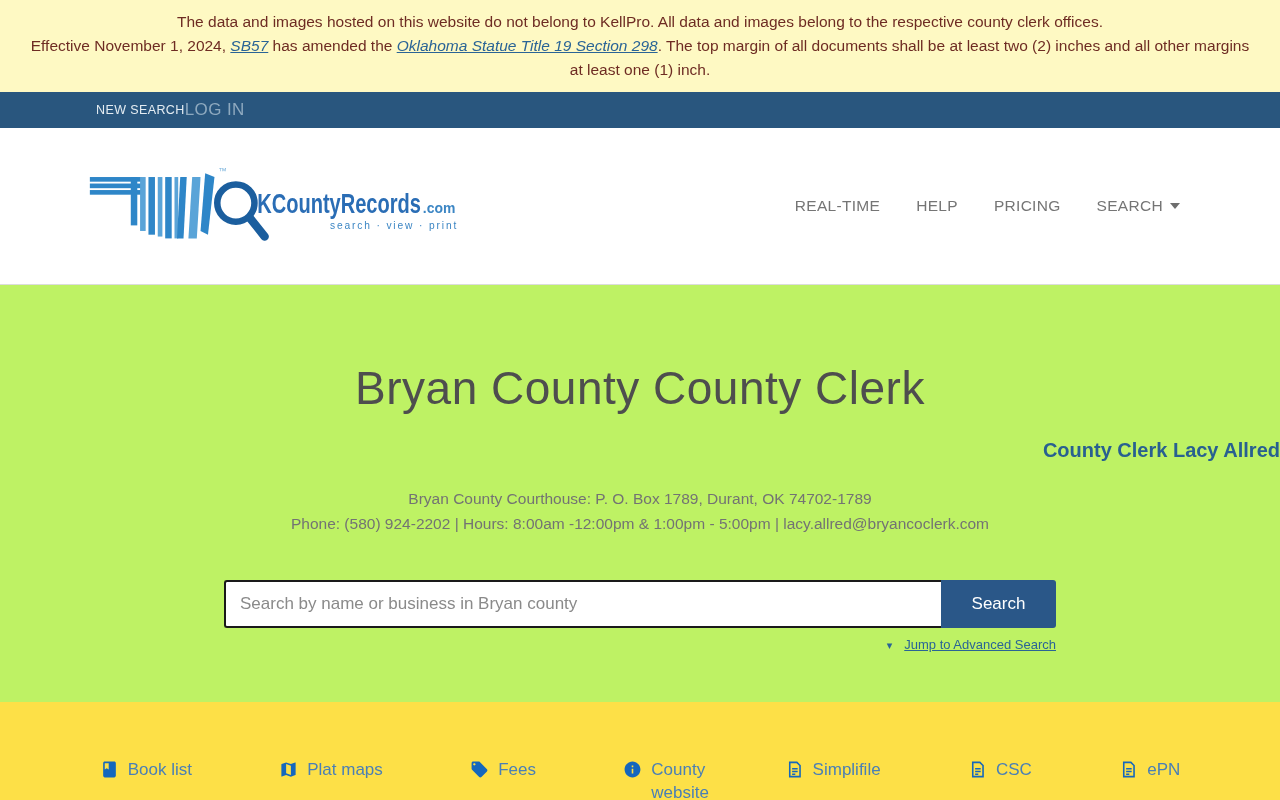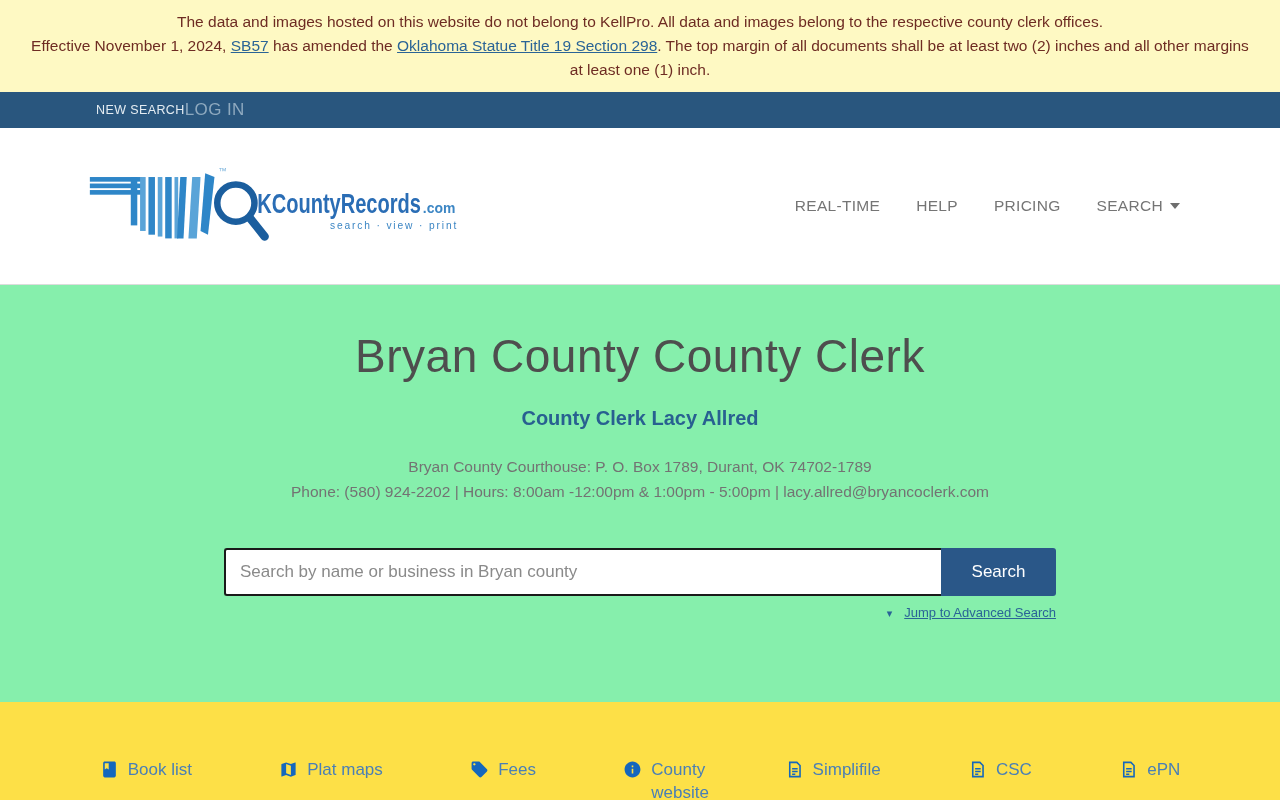--- a/index.html
+++ b/index.html
@@ -2,43 +2,43 @@
 <html><head>
 <meta charset="utf-8">
 <style>
   * { margin:0; padding:0; box-sizing:border-box; }
   html,body { width:1280px; height:800px; overflow:hidden; background:#ffffff;
               font-family:"Liberation Sans", sans-serif; }
 
   
   .banner { background:#fef9c3; color:#6e2c23; text-align:center;
             padding:10px 30px; font-size:15.5px; line-height:24px; height:92px; }
-  .banner a { color:#2a6496; text-decoration:underline; cursor:pointer; }
+  .banner a { color:#2a6496; text-decoration:underline; cursor:pointer;font-style:italic; }
 
   
   .topbar { background:#29567e; height:36px; display:flex; align-items:center;
             justify-content:flex-start; padding:0 96px; }
   .topbar-left { color:#e4ecf2; font-size:12.5px; letter-spacing:.4px; cursor:pointer; }
   .topbar-right { color:#8ea9bf; font-size:17px; letter-spacing:.4px; cursor:pointer; }
 
   
   .header { background:#fff; height:157px; border-bottom:1px solid #dcdcdc;
             display:flex; align-items:center; justify-content:space-between;
             padding:0 100px 0 88px; }
   .logo { display:block; cursor:pointer; }
   .main-nav { display:flex; align-items:center; gap:36px; }
   .main-nav .nav-link { color:#757575; font-size:15.5px; letter-spacing:.3px;
             text-decoration:none; cursor:pointer; display:flex; align-items:center; gap:7px; }
   .caret-down { width:0; height:0; border-left:5px solid transparent;
             border-right:5px solid transparent; border-top:6px solid #6e6e6e; display:inline-block; }
 
   
-  .hero { background:#86efac; height:417px; text-align:center; padding-top:44px; }
+  .hero { background:#bef264; height:417px; text-align:center; padding-top:76px; }
   .page-title { font-size:46px; font-weight:300; color:#4e4e4e; letter-spacing:.5px; }
-  .clerk-name { margin-top:24px; font-size:20px; font-weight:bold; color:#286090; }
+  .clerk-name { margin-top:24px; font-size:20px; font-weight:bold; color:#286090;text-align:right; }
   .addr { margin-top:24px; font-size:15.5px; color:#737373; line-height:25px; }
   .search-row { width:832px; margin:44px auto 0; display:flex; height:48px;border-radius:15px; }
   .search-input { flex:1; height:48px; border:2px solid #1a1a1a; border-right:none;
             border-radius:3px 0 0 3px; padding:0 14px; font-size:17px; color:#333;
             background:#fff; outline:none; }
   .search-input::placeholder { color:#8a8a8a; }
   .search-btn { width:115px; height:48px; background:#2a5788; color:#fff; font-size:17px;
             border:none; border-radius:0 3px 3px 0; cursor:pointer; }
   .advanced { width:832px; margin:9px auto 0; text-align:right; font-size:13px; }
   .advanced .adv-caret { color:#2a6496; font-size:11px; margin-right:5px; text-decoration:none; }

